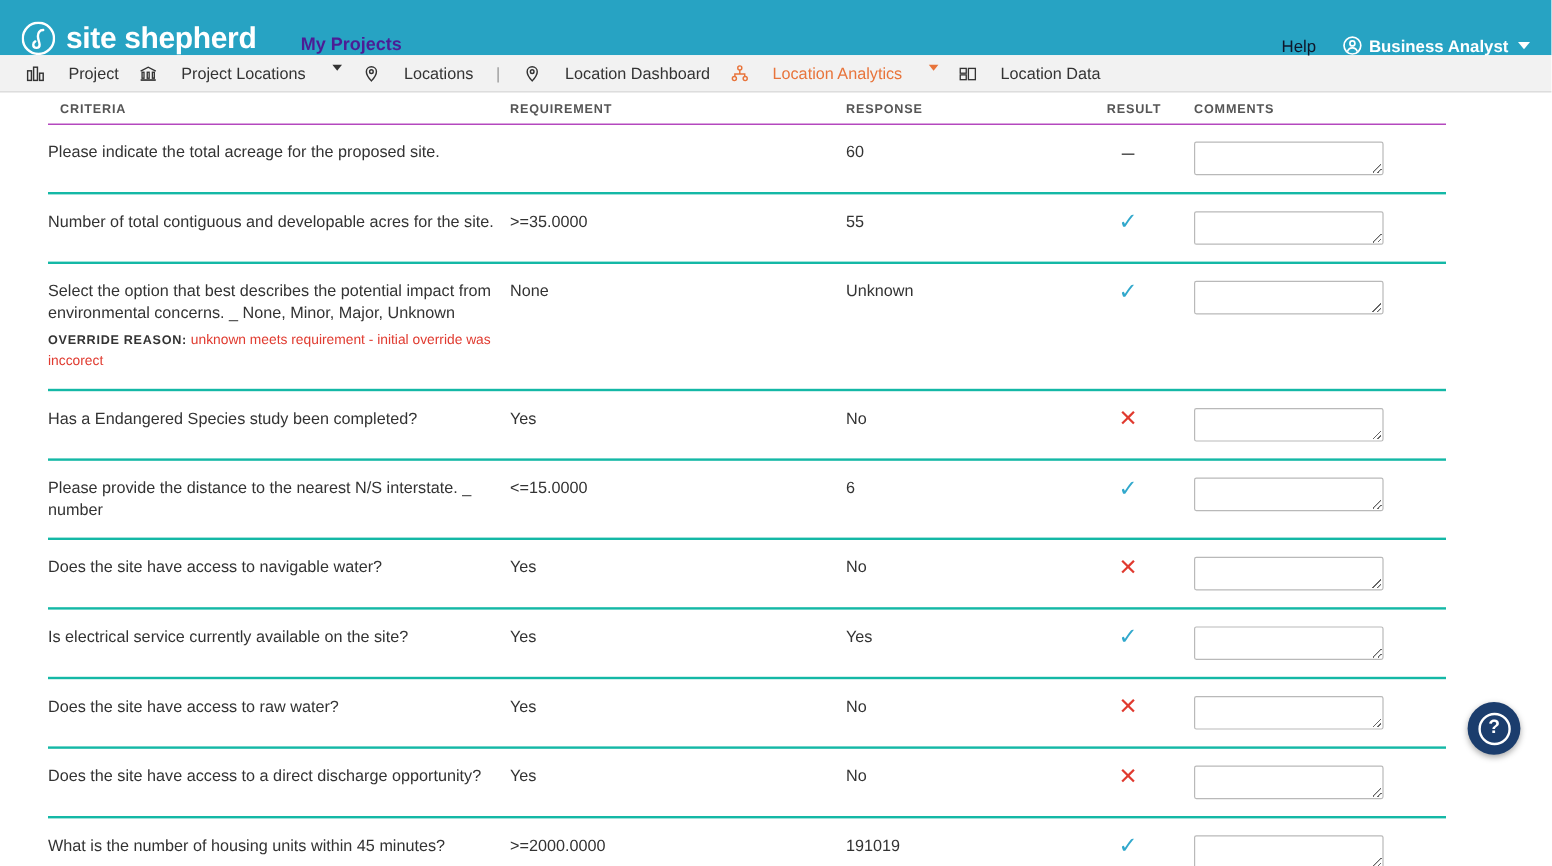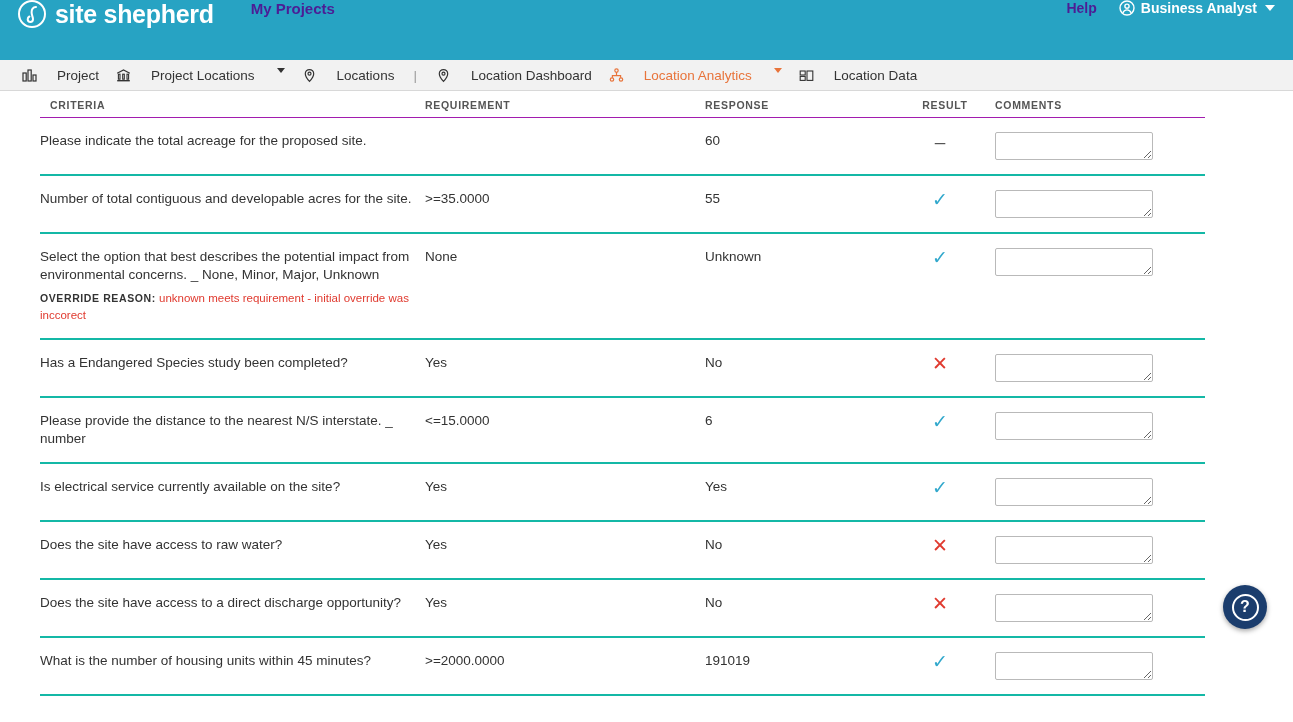--- a/index.html
+++ b/index.html
@@ -6,24 +6,24 @@
   html, body {
     margin: 0; padding: 0;
     width: 1293px; height: 722px;
     background: #ffffff;
     font-family: "Liberation Sans", sans-serif;
     overflow: hidden;
   }
 
   
   .topbar {
-    height: 60px;
+    height: 46px;
     background: #27A3C3;
     display: flex;
-    align-items: flex-start;
+    align-items: flex-end;
     padding: 0 18px;
     color: #ffffff;
   }
   .brand {
     display: flex;
     align-items: center;
     gap: 9px;
   }
   .brand-mark {
     width: 28px; height: 28px;
@@ -42,21 +42,21 @@
     font-weight: bold;
     color: #4c1d95;
   }
   .topbar-right {
     margin-left: auto;
     display: flex;
     align-items: center;
     gap: 22px;
     font-size: 14px;
   }
-  .help-link { color: #4c1d95; font-weight: bold; }
+  .help-link { color: #0f172a; font-weight: normal; }
   .user-menu {
     display: flex;
     align-items: center;
     gap: 6px;
     font-weight: bold;
     color: #fff;
   }
   .user-icon { width: 16px; height: 16px; flex: 0 0 16px; }
   .caret-down {
     width: 0; height: 0;
@@ -363,20 +363,29 @@
       <tr>
         <td class="td-criteria">Please provide the distance to the nearest N/S interstate. _ number</td>
         <td>&lt;=15.0000</td>
         <td>6</td>
         <td class="td-result"><span class="res-check">✓</span></td>
         <td class="td-comments">
             <textarea class="comment-box" style=""></textarea>
           </td>
       </tr>
 
+      <tr>
+        <td class="td-criteria">Does the site have access to navigable water?</td>
+        <td>Yes</td>
+        <td>No</td>
+        <td class="td-result"><span class="res-x">✕</span></td>
+        <td class="td-comments">
+            <textarea class="comment-box" style=""></textarea>
+          </td>
+      </tr>
 
       <tr>
         <td class="td-criteria">Is electrical service currently available on the site?</td>
         <td>Yes</td>
         <td>Yes</td>
         <td class="td-result"><span class="res-check">✓</span></td>
         <td class="td-comments">
             <textarea class="comment-box" style=""></textarea>
           </td>
       </tr>

